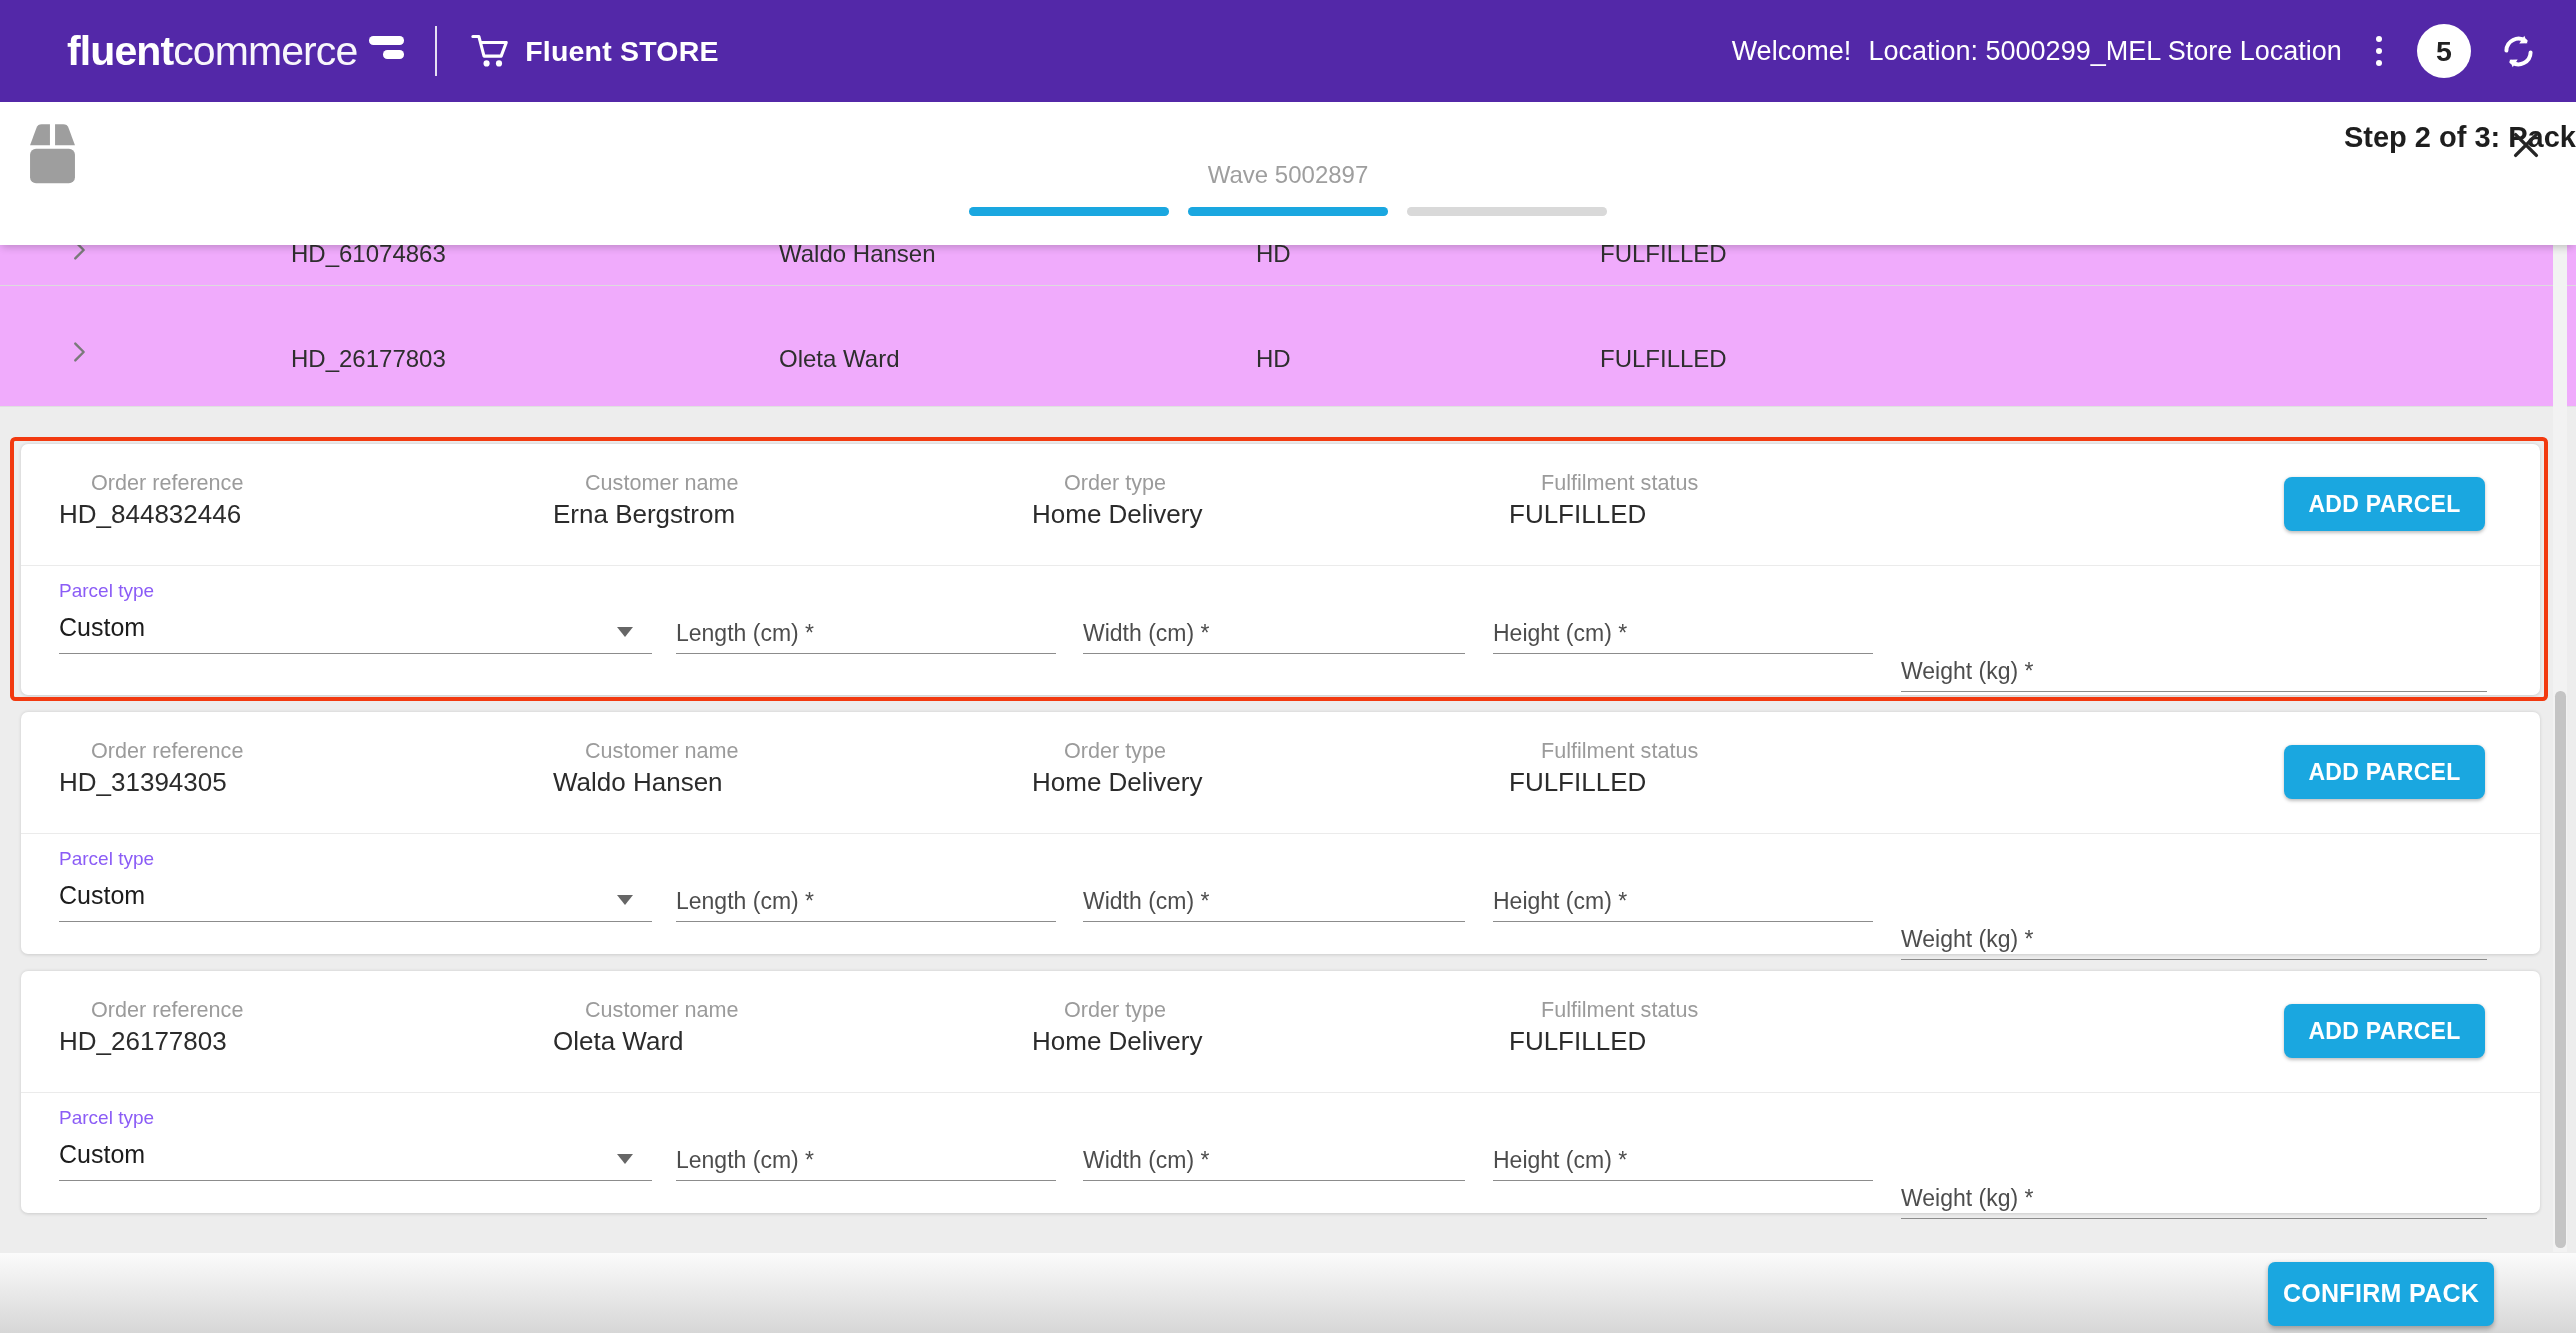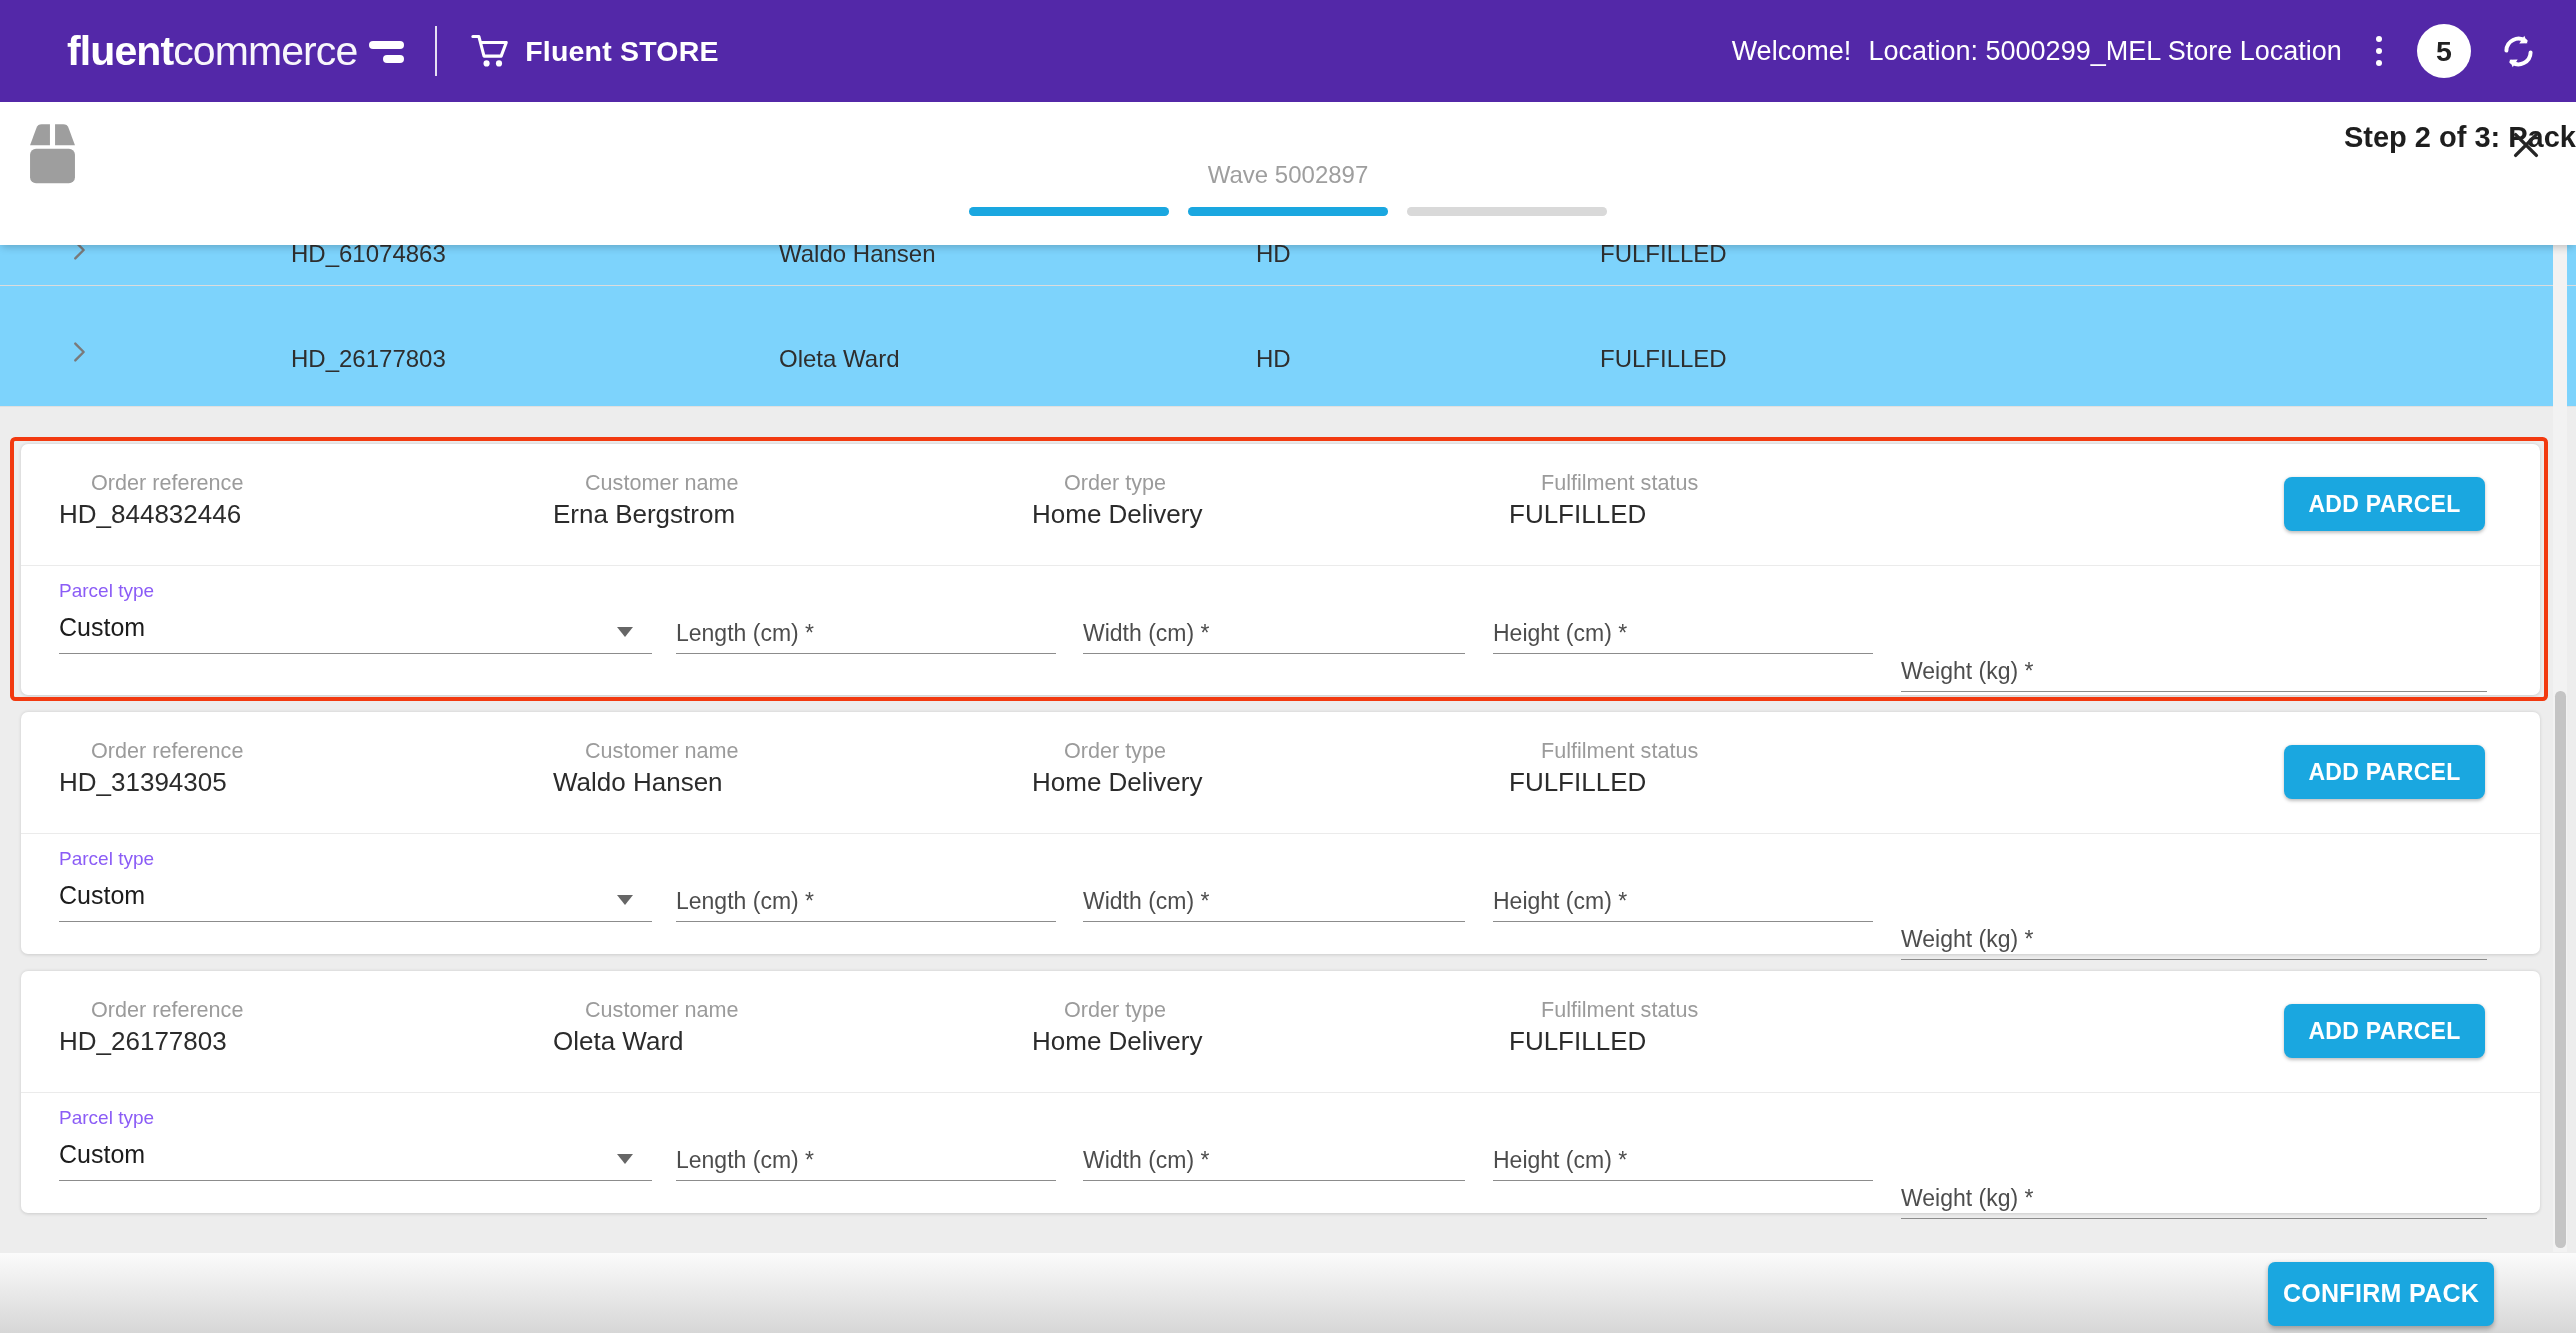--- a/index.html
+++ b/index.html
@@ -6,21 +6,21 @@
   #screen{
     position:relative;width:2576px;height:1334px;overflow:hidden;
     background:#ededed;font-family:"Liberation Sans",sans-serif;
     -webkit-font-smoothing:antialiased;
   }
   
   .appbar{
     position:absolute;left:0;top:0;width:2576px;height:102px;
     background:var(--purple,#5328a8);color:#fff;display:flex;align-items:center;z-index:10;
   }
-  .brand{margin-left:67px;display:flex;align-items:center;font-size:41px;letter-spacing:-0.9px;}
+  .brand{margin-left:67px;display:flex;align-items:flex-start;font-size:41px;letter-spacing:-0.9px;}
   .brand .b1{font-weight:bold;}
   .brand .b2{font-weight:normal;opacity:.96;}
   .logo-mark{position:relative;width:40px;height:38px;margin-left:8.6px;}
   .logo-mark i{position:absolute;right:1.7px;background:#fff;border-radius:4.3px;height:8.6px;display:block;}
   .logo-mark i.m1{top:8.6px;width:35px;}
   .logo-mark i.m2{top:22.5px;width:21.6px;}
   .appbar-divider{width:1.7px;height:50px;background:rgba(255,255,255,.85);margin:0 33px 0 29px;}
   .cart-wrap{display:flex;align-items:center;gap:15.5px;}
   .app-name{font-size:28.5px;font-weight:bold;letter-spacing:0.2px;}
   .appbar-right{margin-left:auto;display:flex;align-items:center;margin-right:36px;gap:26px;}
@@ -38,21 +38,21 @@
   .box-icon{position:absolute;left:24px;top:19px;}
   .step-title{position:absolute;left:0;right:0;top:19px;text-align:right;
     font-size:29px;font-weight:bold;color:#1e1e1e;}
   .step-sub{position:absolute;left:0;right:0;top:59px;text-align:center;
     font-size:24px;color:#9e9e9e;}
   .progress-row{position:absolute;left:0;right:0;top:105px;display:flex;justify-content:center;gap:19px;}
   .progress-seg{width:200px;height:8.6px;border-radius:4.3px;background:var(--progress-remaining,#d9d9d9);}
   .progress-seg.done{background:var(--accent,#1aa7e0);}
   .close-btn{position:absolute;right:31px;top:24px;width:38px;height:38px;cursor:pointer;}
   
-  .table-block{position:absolute;left:0;top:199px;width:2576px;height:207px;background:#7dd3fc;
+  .table-block{position:absolute;left:0;top:199px;width:2576px;height:207px;background:#f0abfc;
     border-bottom:0.9px solid #e0e0e0;z-index:1;}
   .trow{position:absolute;left:0;right:0;}
   .trow1{top:0;height:86px;border-bottom:0.9px solid #dcdcdc;}
   .trow2{top:86px;height:121px;}
   .trow span{position:absolute;font-size:24px;color:#2e2e2e;white-space:nowrap;}
   .trow1 span{top:41px;}
   .trow2 span{top:60px;}
   .trow .c-chev{position:absolute;left:66px;}
   .trow1 .c-chev{top:38px;}
   .trow2 .c-chev{top:54px;}

